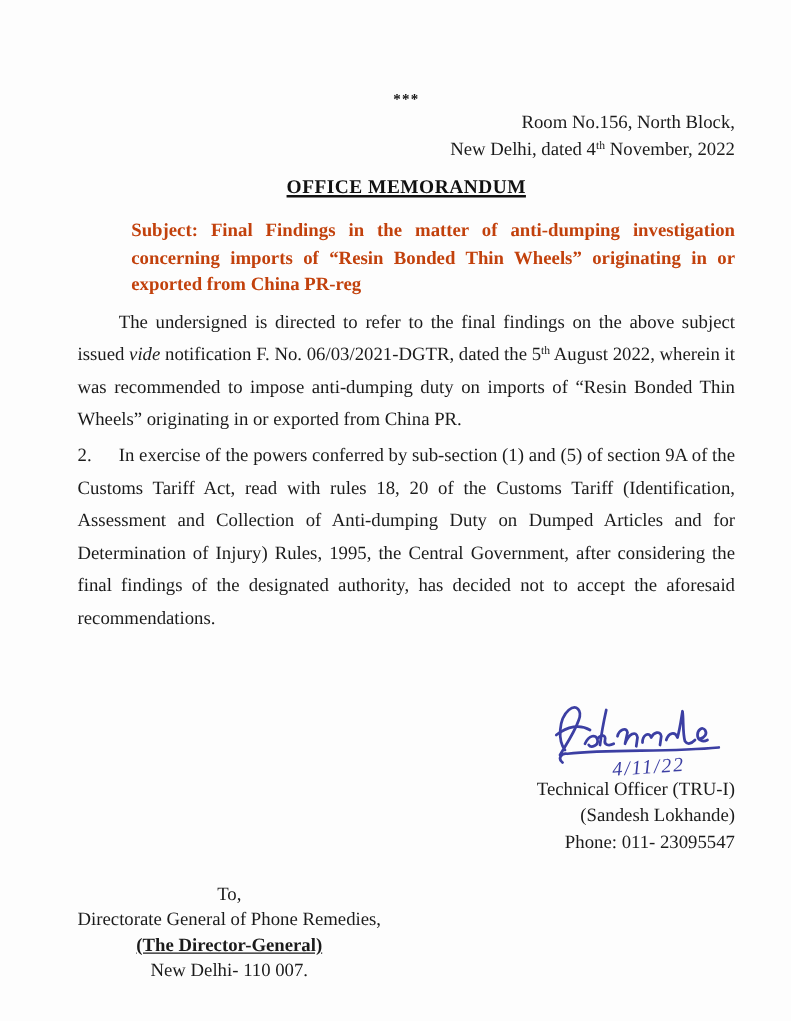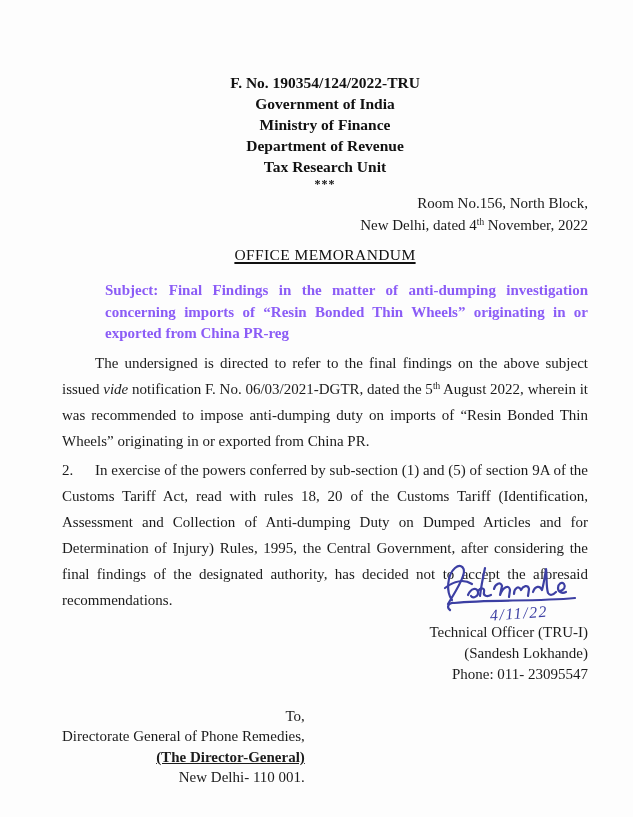--- a/index.html
+++ b/index.html
@@ -30,34 +30,34 @@
     letter-spacing: 1px;
     color: #111;
   }
   .dateline {
     text-align: right;
     line-height: 21.5px;
     margin-top: 2px;
   }
   .memo-heading-wrap { text-align: center; margin-top: 10px; }
   .memo-heading {
-    font-weight: normal;
+    font-weight: bold;
     font-size: 15.5px;
     letter-spacing: 0.4px;
     text-decoration: underline;
     text-decoration-thickness: 1.5px;
     text-underline-offset: 2px;
     color: #111;
   }
   .subject {
     margin: 16px 0 0 43px;
     font-weight: bold;
     text-align: justify;
     line-height: 21.5px;
-    color: #8b5cf6;
+    color: #c2410c;
   }
   .para {
     margin: 5px 0 0 0;
     text-align: justify;
     line-height: 26px;
   }
   .para-first { text-indent: 33px; }
   .para-2 { margin-top: 3px; }
   .pnum { display: inline-block; width: 33px; text-indent: 0; }
   sup { font-size: 0.62em; line-height: 0; vertical-align: baseline; position: relative; top: -0.5em; }
@@ -74,36 +74,29 @@
     font-family: "Liberation Serif", serif;
     font-style: italic;
     font-size: 16px;
     letter-spacing: 1.5px;
   }
   .addressee {
     position: absolute;
     top: 706px;
     left: 62px;
     line-height: 20.4px;
-    text-align: right;
+    text-align: center;
   }
   .bold { font-weight: bold; text-decoration: underline; }
 </style>
 </head>
 <body>
 
 <div class="page">
 
-  <div class="letterhead">
-    <div>F. No. 190354/124/2022-TRU</div>
-    <div>Government of India</div>
-    <div>Ministry of Finance</div>
-    <div>Department of Revenue</div>
-    <div>Tax Research Unit</div>
-  </div>
   <div class="stars">***</div>
 
   <div class="dateline">
     <div>Room No.156, North Block,</div>
     <div><span>New Delhi, dated 4</span><sup>th</sup><span> November, 2022</span></div>
   </div>
 
   <div class="memo-heading-wrap">
     <span class="memo-heading">OFFICE MEMORANDUM</span>
   </div>
@@ -132,16 +125,16 @@
     </svg>
     <div>Technical Officer (TRU-I)</div>
     <div>(Sandesh Lokhande)</div>
     <div>Phone: 011- 23095547</div>
   </div>
 
   <div class="addressee">
     <div>To,</div>
     <div>Directorate General of Phone Remedies,</div>
     <div class="bold">(The Director-General)</div>
-    <div>New Delhi- 110 001.</div>
+    <div>New Delhi- 110 007.</div>
   </div>
 
 </div>
 
 </body></html>

